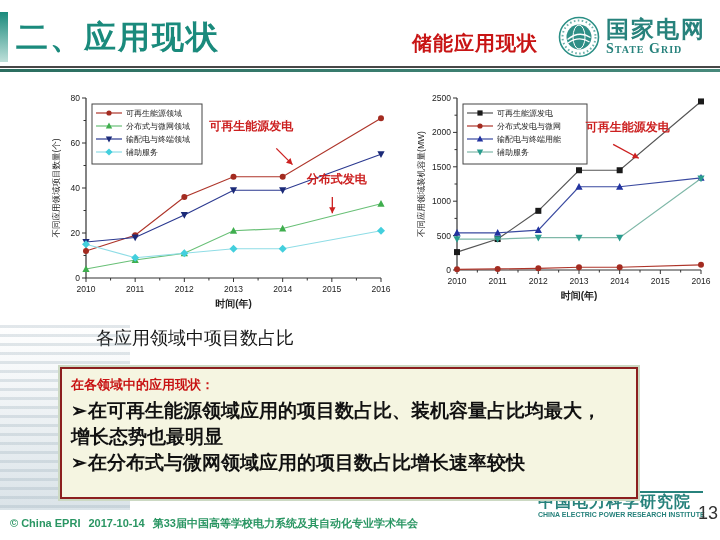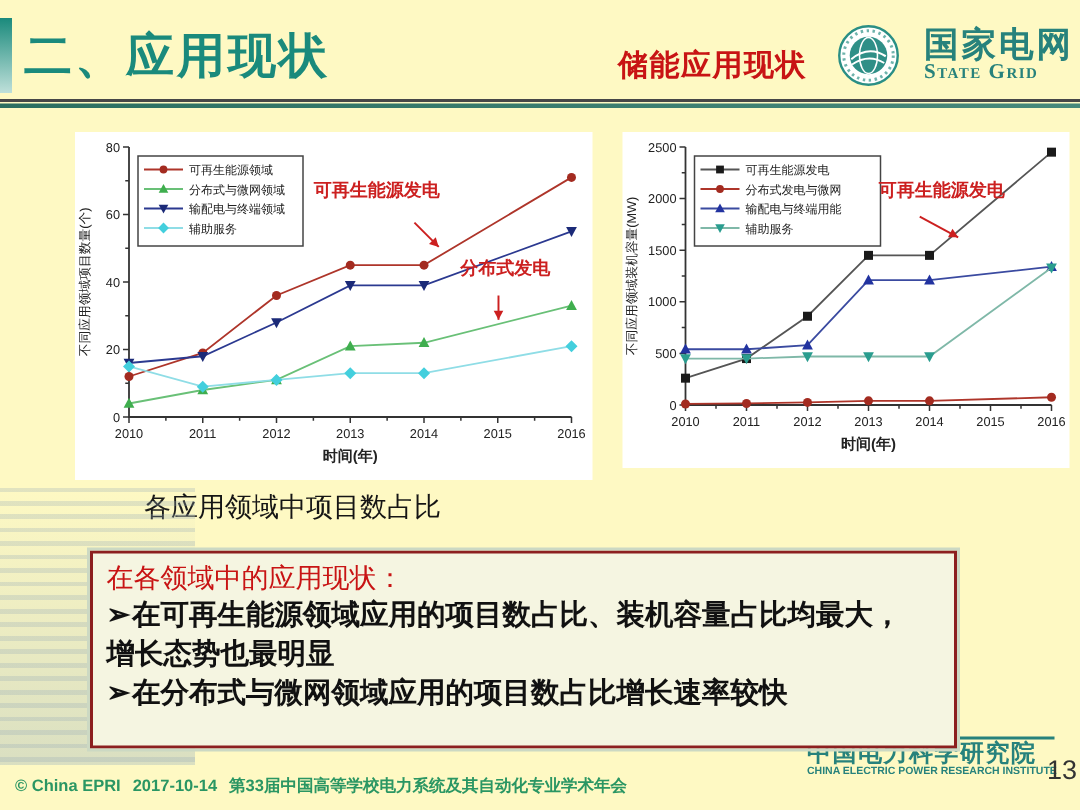--- a/index.html
+++ b/index.html
@@ -1,47 +1,47 @@
 <!DOCTYPE html>
 <html style="--teal: #1a8a7c; --red: #c81414; --box-border: #8c1f1f; --box-bg: #f5f5e1; --footer-green: #2a9663; --inst-teal: #27827c;"><head>
 <meta charset="utf-8">
 <style>
   html,body{margin:0;padding:0;background:#888;}
   .slide{
-    position:relative;width:720px;height:540px;background:#fef9c3;overflow:hidden;
+    position:relative;width:720px;height:540px;background:#ffffff;overflow:hidden;
     font-family:"Liberation Sans",sans-serif;margin:0 auto;
   }
   
   .accent-bar{position:absolute;left:0;top:12px;width:8px;height:50px;
     background:linear-gradient(180deg,var(--teal,#1a8a7c),#bfe0da);}
   .page-title{position:absolute;left:16px;top:16px;font-size:32px;font-weight:bold;
     color:var(--teal,#1a8a7c);letter-spacing:2px;}
   .subtitle-red{position:absolute;left:412px;top:30px;font-size:20px;font-weight:bold;
     color:var(--red,#c81414);letter-spacing:1px;}
   .logo{position:absolute;left:558px;top:16px;display:flex;align-items:center;}
-  .logo-text{margin-left:16px;line-height:1;}
+  .logo-text{margin-left:6px;line-height:1;}
   .logo-cn{font-size:23px;font-weight:bold;color:var(--inst-teal,#217f7f);letter-spacing:2px;}
   .logo-en{font-size:14px;font-weight:bold;color:var(--inst-teal,#217f7f);
     font-family:Liberation Serif, serif;font-variant:small-caps;letter-spacing:1px;margin-top:1px;}
   .rule1{position:absolute;left:0;top:66px;width:720px;height:2px;background:#474747;}
   .rule2{position:absolute;left:0;top:69px;width:720px;height:3px;
     background:linear-gradient(90deg,#2b6e60,#47897b);}
   
   svg.chart{position:absolute;background:#fff;}
   #chart0{left:50px;top:88px;}
   #chart1{left:415px;top:88px;}
   svg.chart text{font-family:"Liberation Sans",sans-serif;}
   .caption{position:absolute;text-align:center;color:#151515;}
   .caption-left{left:55px;top:326px;width:280px;font-size:18px;}
   .caption-right{left:418px;top:318px;width:295px;font-size:19px;}
   
   .infobox{position:absolute;left:60px;top:367px;width:578px;height:132px;box-sizing:border-box;
     background:var(--box-bg,#f5f5e1);border:2px solid var(--box-border,#8c1f1f);
     outline:2px solid #ccd9c3;padding:3px 28px 3px 9px;z-index:5;}
-  .infobox-title{color:var(--red,#c01414);font-size:18px;font-weight:normal;line-height:26px;}
+  .infobox-title{color:var(--red,#c01414);font-size:13px;font-weight:bold;line-height:26px;}
   .bullet{color:#111;font-size:19px;font-weight:bold;line-height:26px;}
   .bullet .glyph{margin-right:1px;}
   
   .watermark{position:absolute;left:0;bottom:30px;width:130px;height:185px;z-index:0;
     background:
       repeating-linear-gradient(180deg,rgba(150,170,182,.28) 0 3px,rgba(255,255,255,0) 3px 9px),
       linear-gradient(to top,rgba(150,175,190,.35),rgba(150,175,190,0));}
   
   .footer-left{position:absolute;left:10px;top:516px;font-size:11px;font-weight:bold;
     color:var(--footer-green,#2a9663);z-index:6;}

